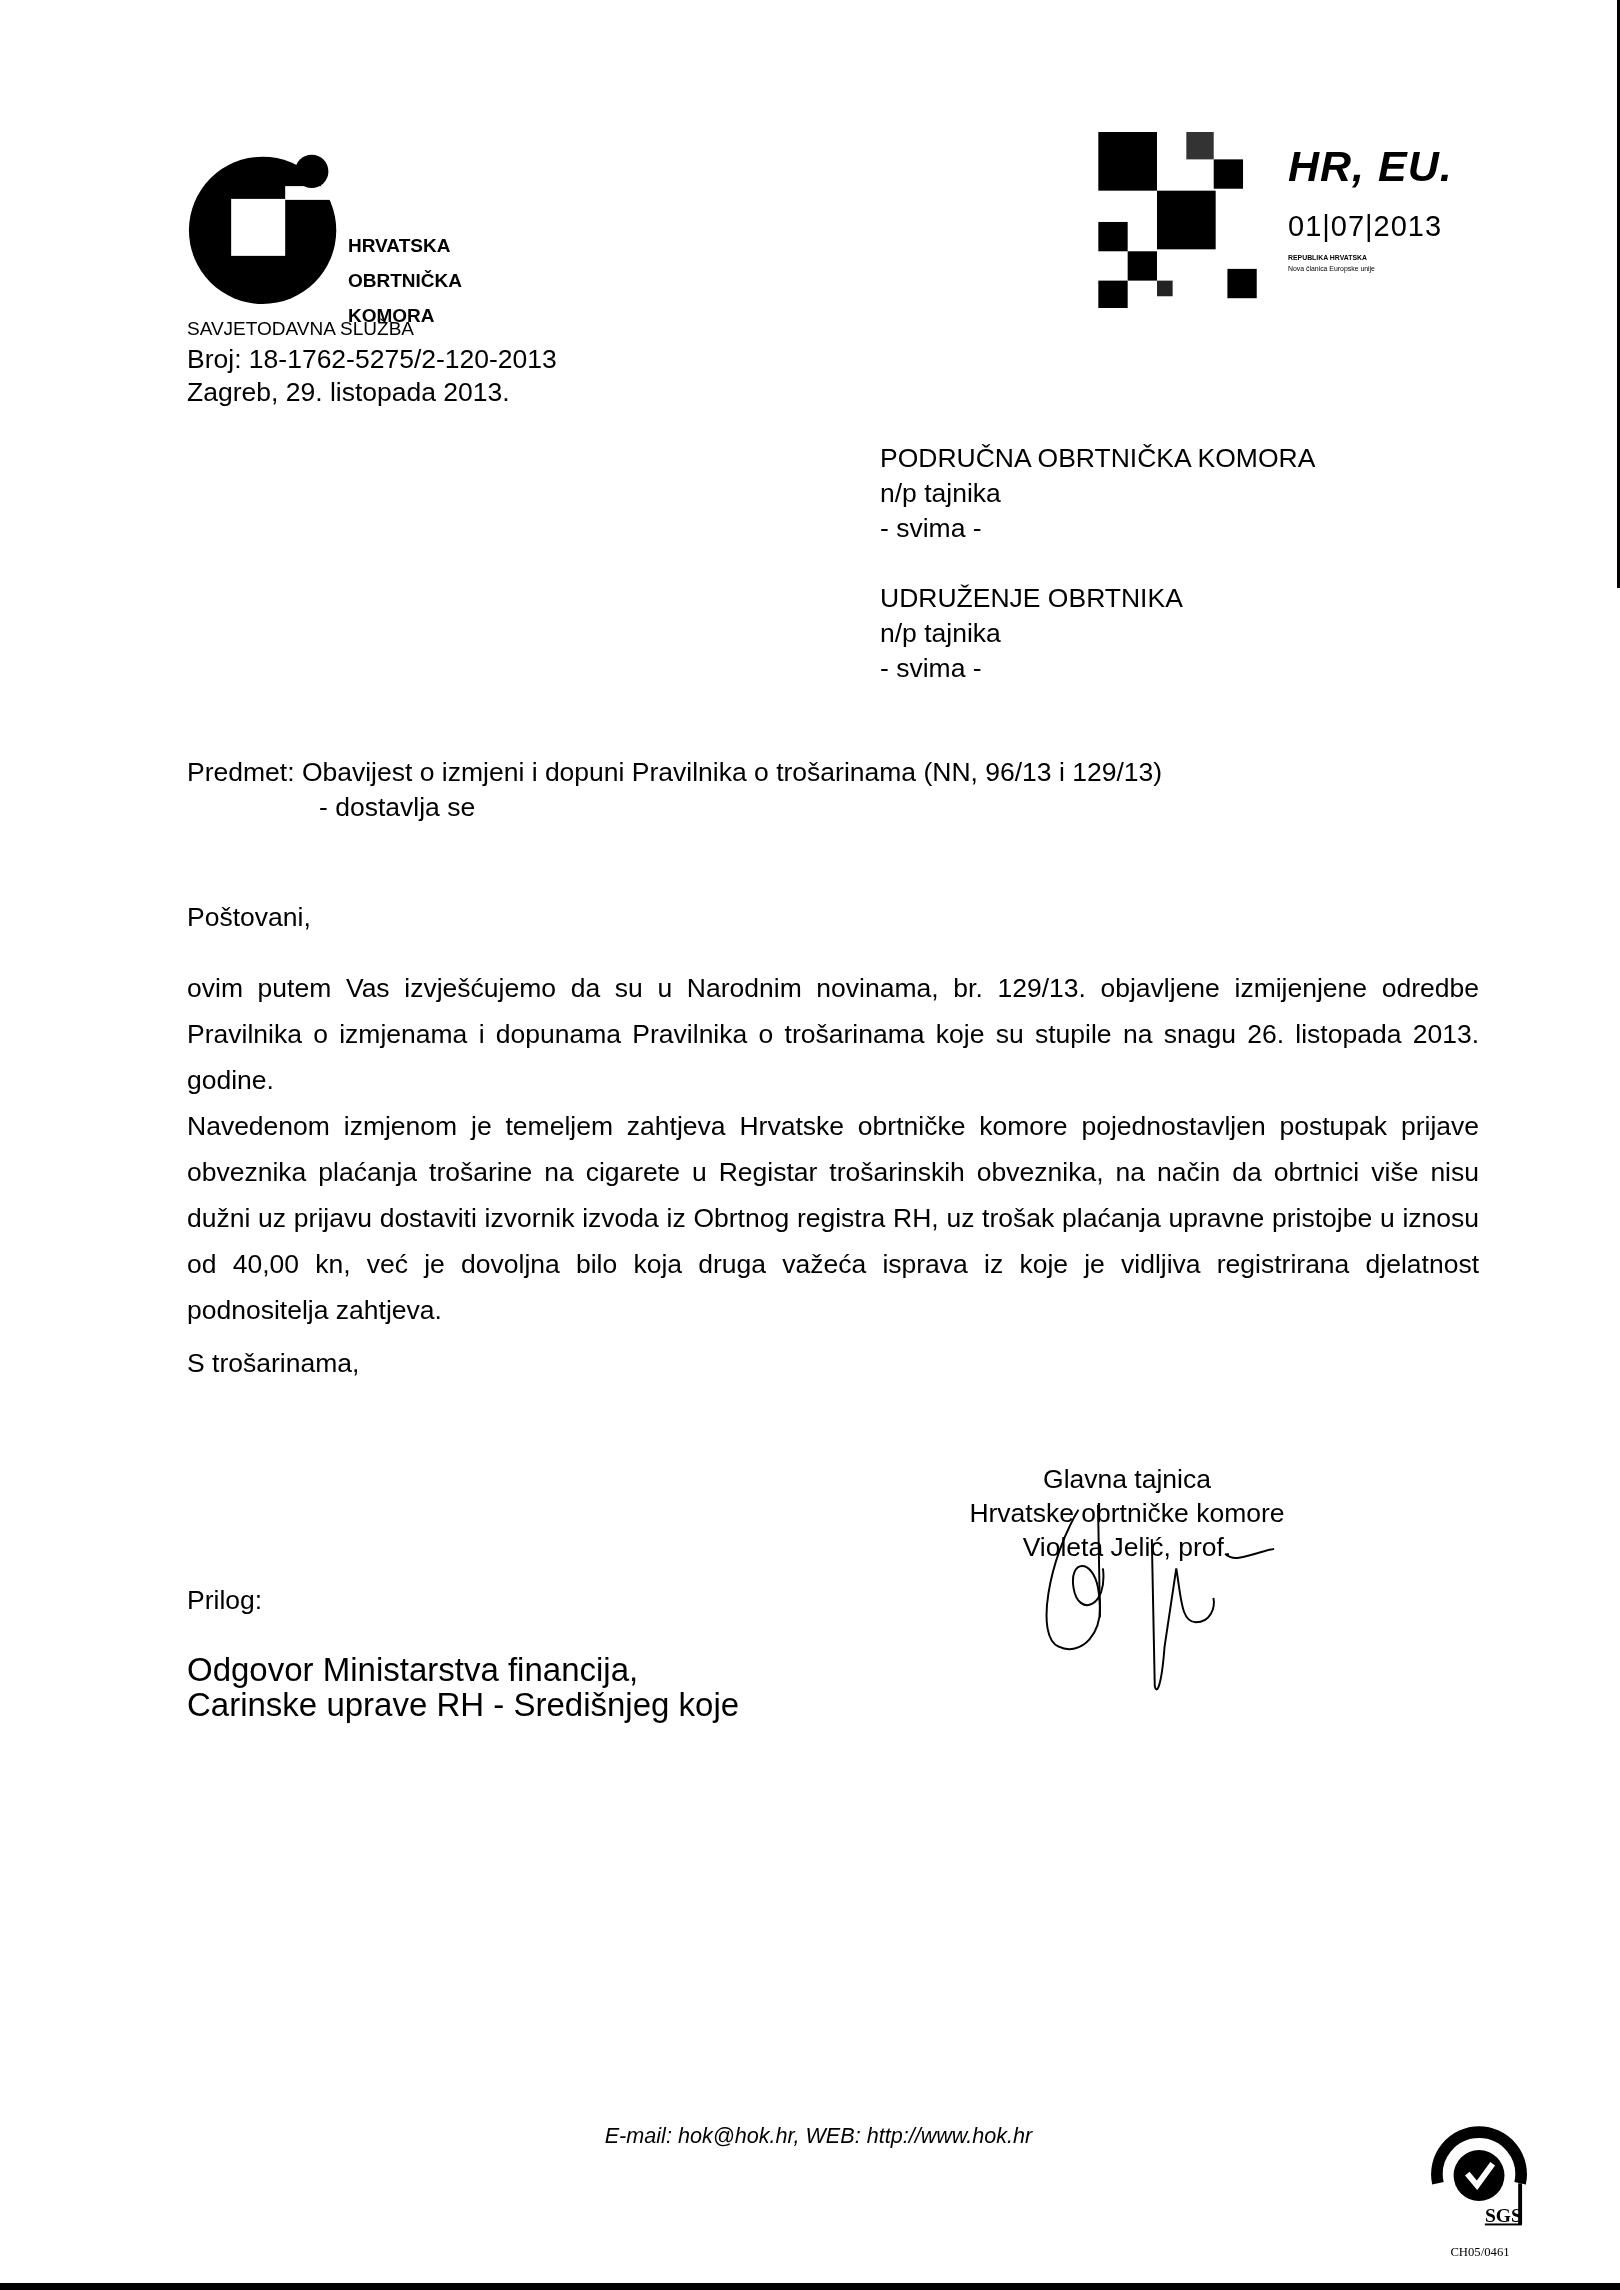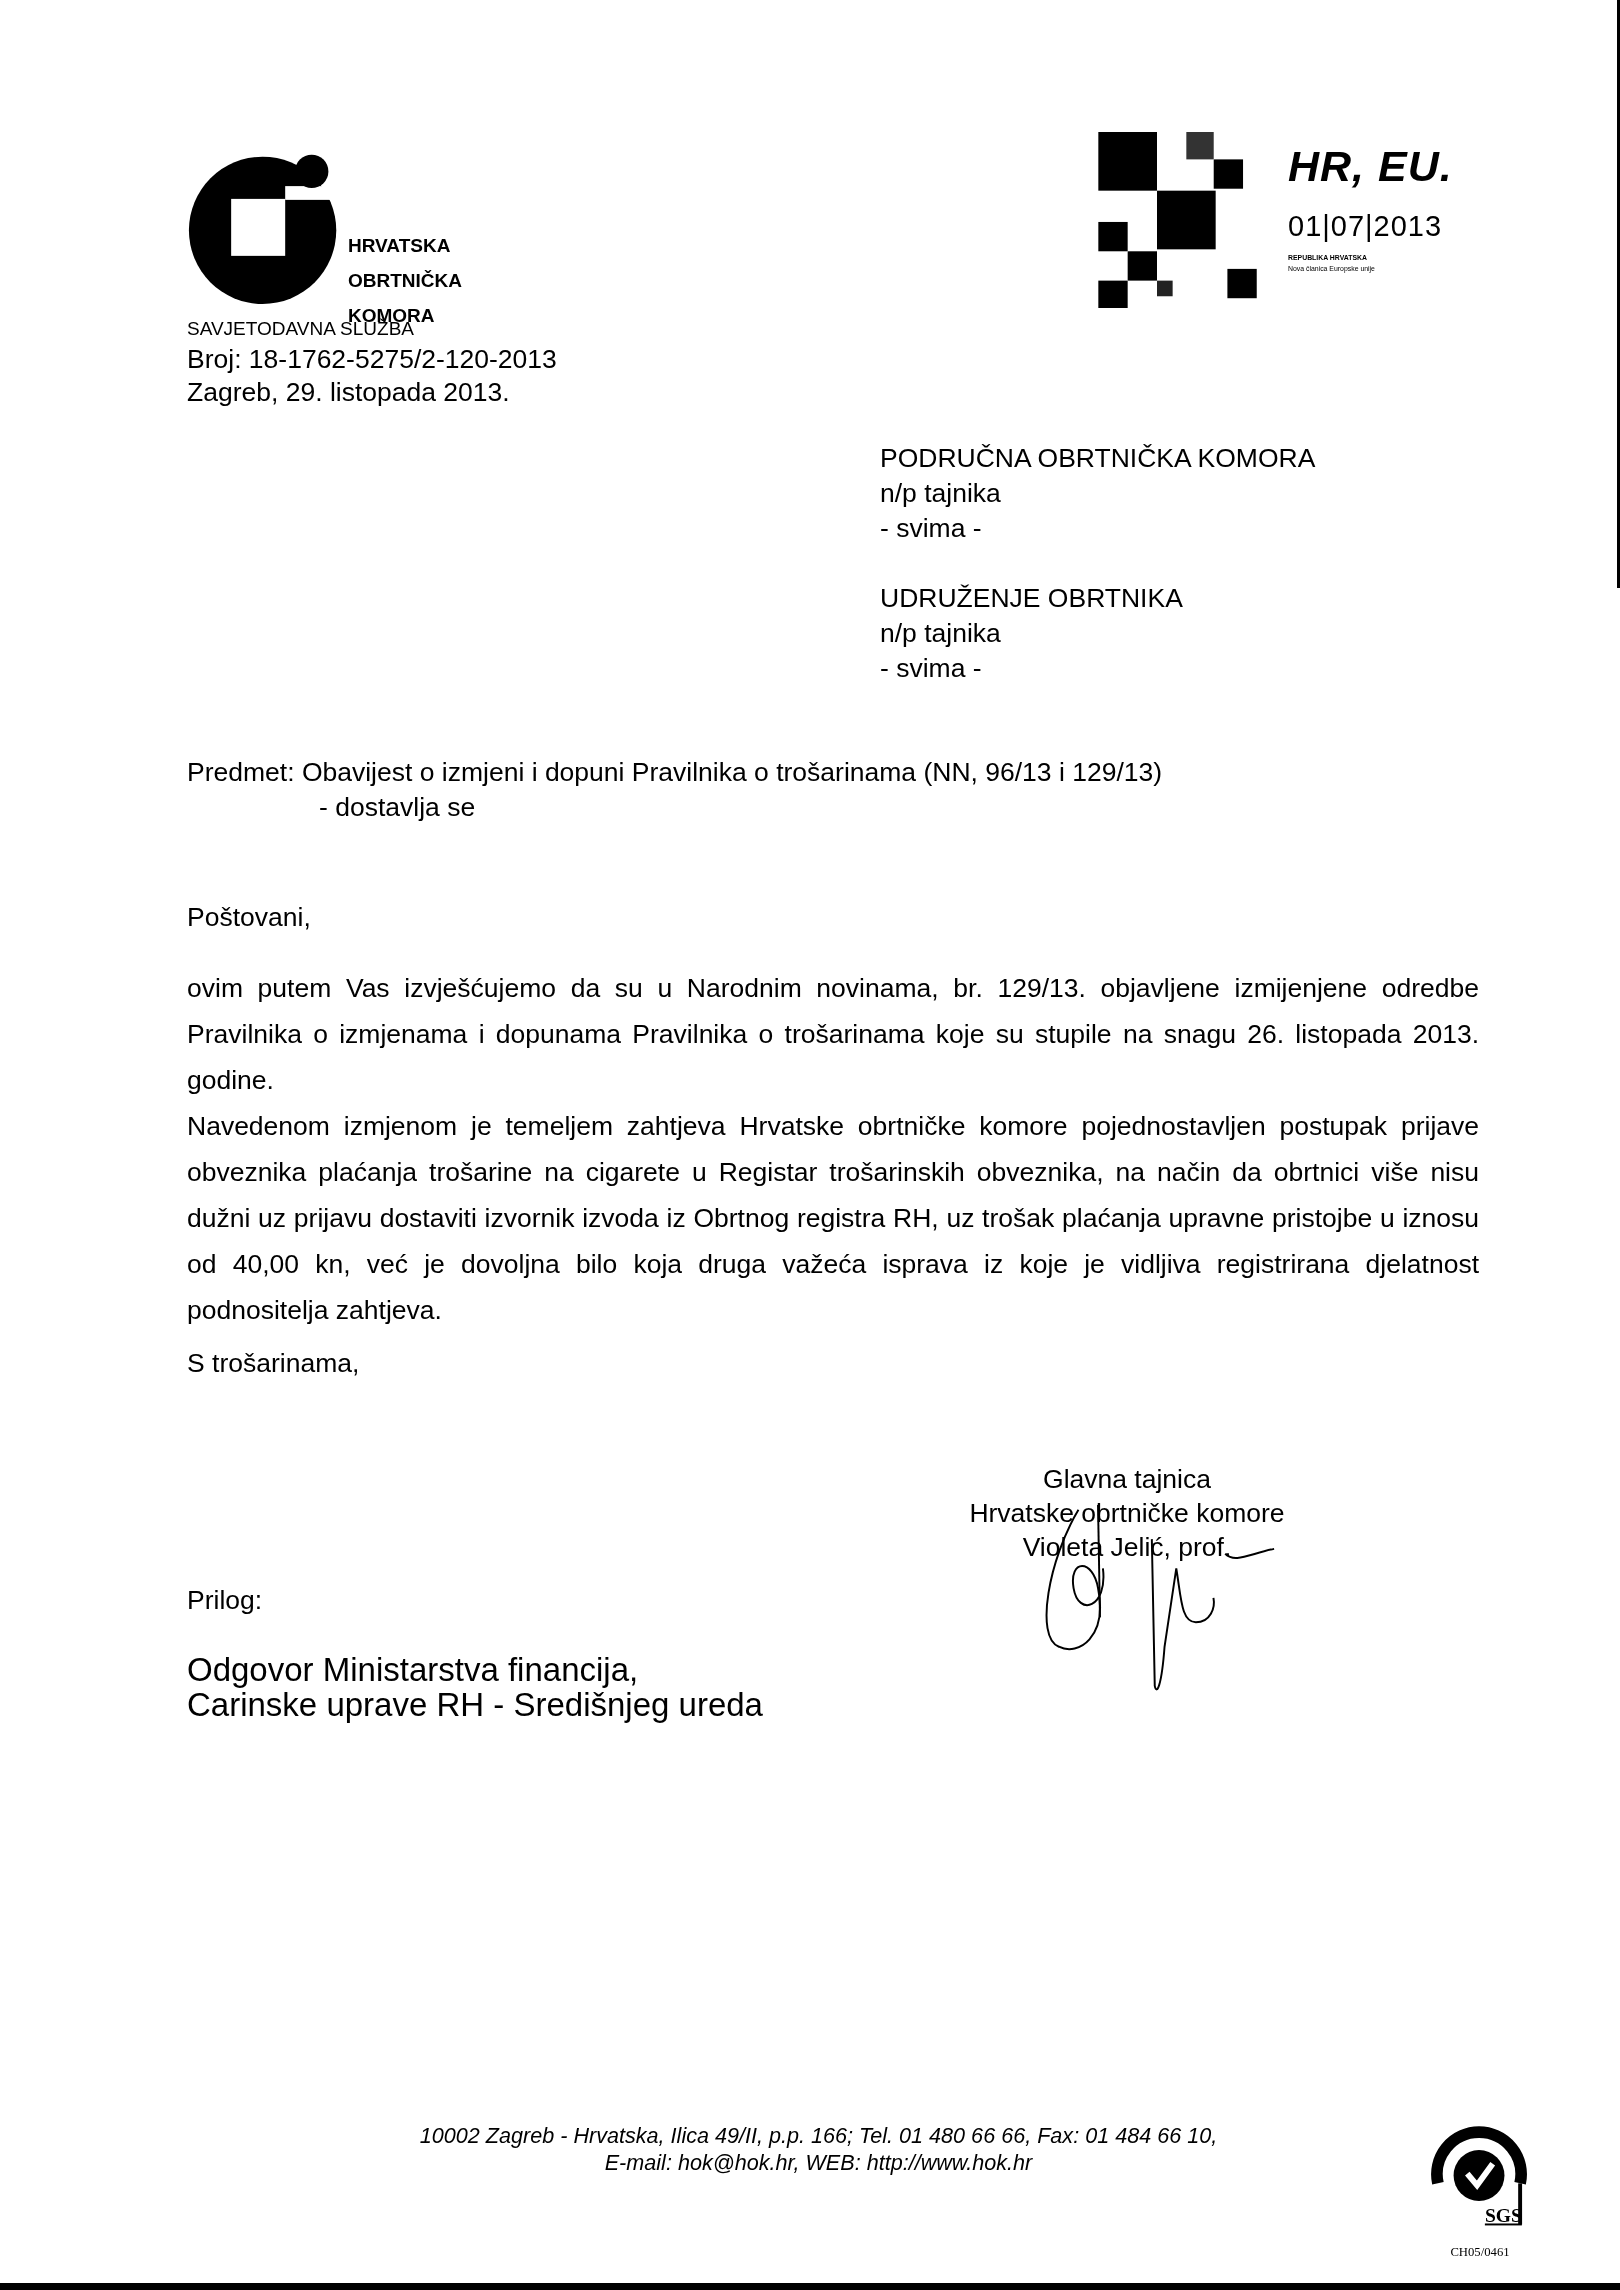--- a/index.html
+++ b/index.html
@@ -123,25 +123,24 @@
 <svg id="signature" class="abs" viewBox="0 0 260 230" fill="none" stroke="#000" stroke-width="2">
   <path d="M40 10 C10 60, -5 140, 20 150 C40 160, 70 140, 60 90 C55 60, 30 60, 35 90 C40 120, 70 110, 65 70"></path>
   <path d="M60 5 L62 120"></path>
   <path d="M115 40 L118 190 C120 200, 125 190, 128 150 L140 70 C145 100, 145 125, 160 125 C175 125, 180 110, 178 100"></path>
   <path d="M190 55 C200 65, 215 55, 240 50"></path>
 </svg>
 
 <div id="attachment-label" class="abs t">Prilog:</div>
 <div id="attachment-lines" class="abs">
   <div>Odgovor Ministarstva financija,</div>
-  <div>Carinske uprave RH - Središnjeg ureda</div>
+  <div>Carinske uprave RH - Središnjeg koje</div>
 </div>
 
 <div id="footer" class="abs">
-  <div>10002 Zagreb - Hrvatska, Ilica 49/II, p.p. 166; Tel. 01 480 66 66,  Fax: 01 484 66 10,</div>
   <div>E-mail: hok@hok.hr, WEB: http://www.hok.hr</div>
 </div>
 
 <svg id="sgs" class="abs" viewBox="0 0 110 140">
   <path d="M12 78 A43 43 0 1 1 96 78" fill="none" stroke="#000" stroke-width="12"></path>
   <circle cx="54" cy="70" r="26" fill="#000"></circle>
   <path d="M42 68 L52 80 L68 58" fill="none" stroke="#fff" stroke-width="6"></path>
   <line x1="96" y1="78" x2="96" y2="120" stroke="#000" stroke-width="4"></line>
   <text x="60" y="118" font-family="Liberation Serif, serif" font-weight="bold" font-size="20" text-decoration="underline" fill="#000">SGS</text>
 </svg>

